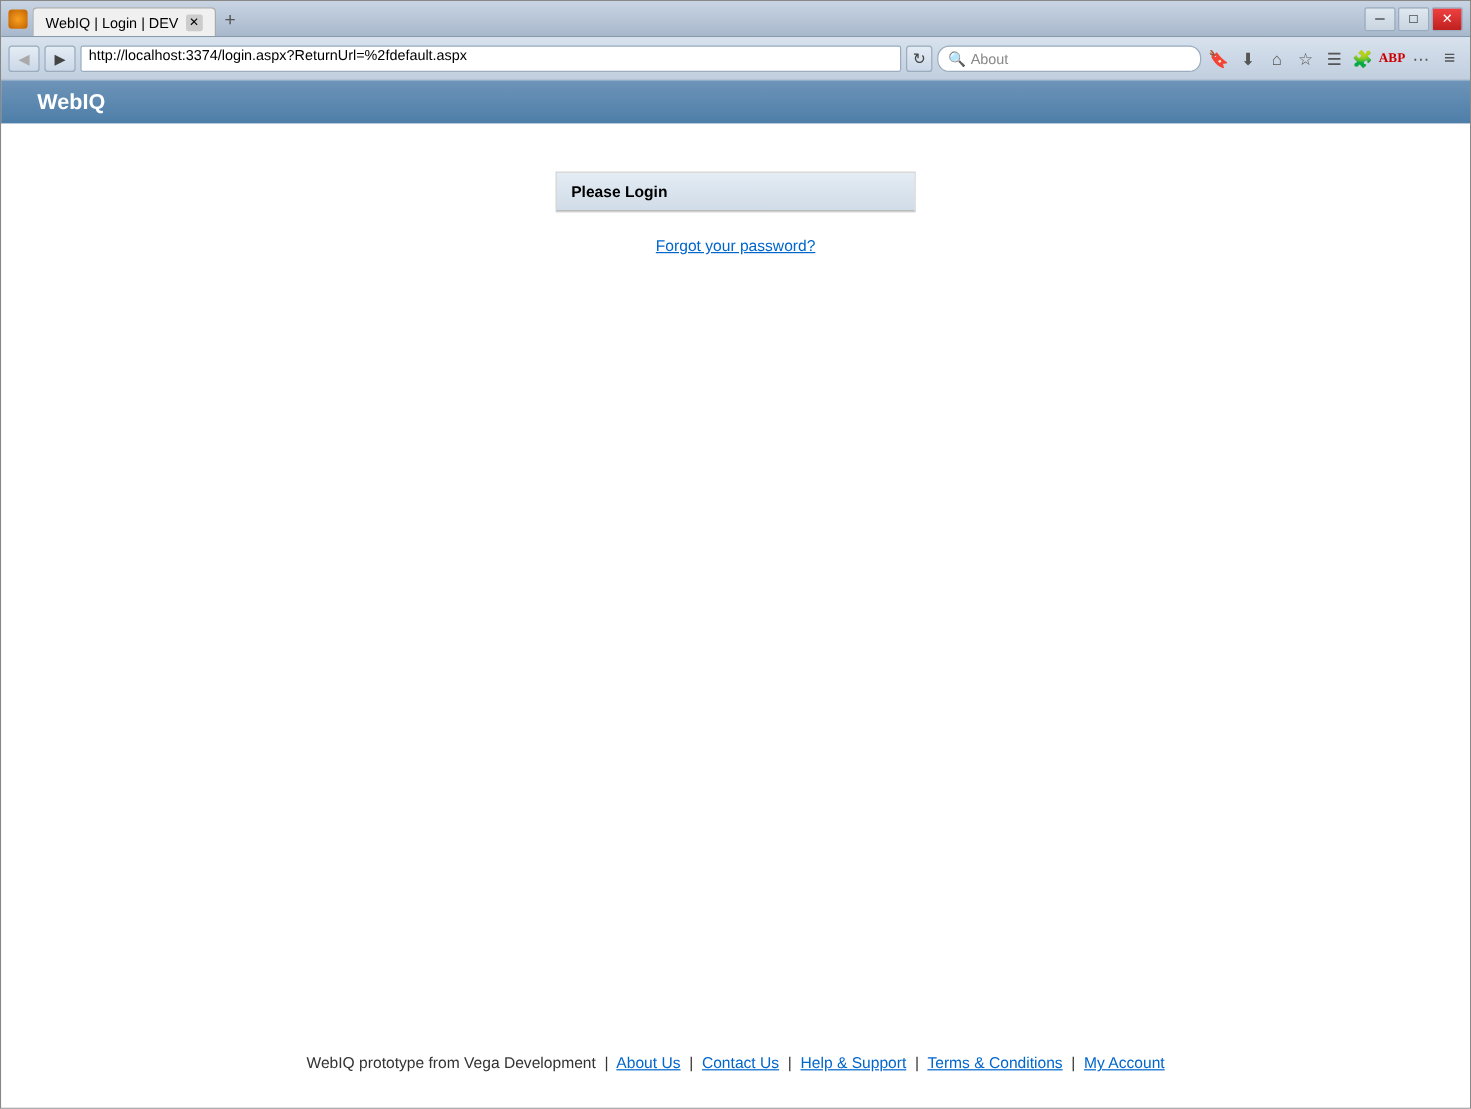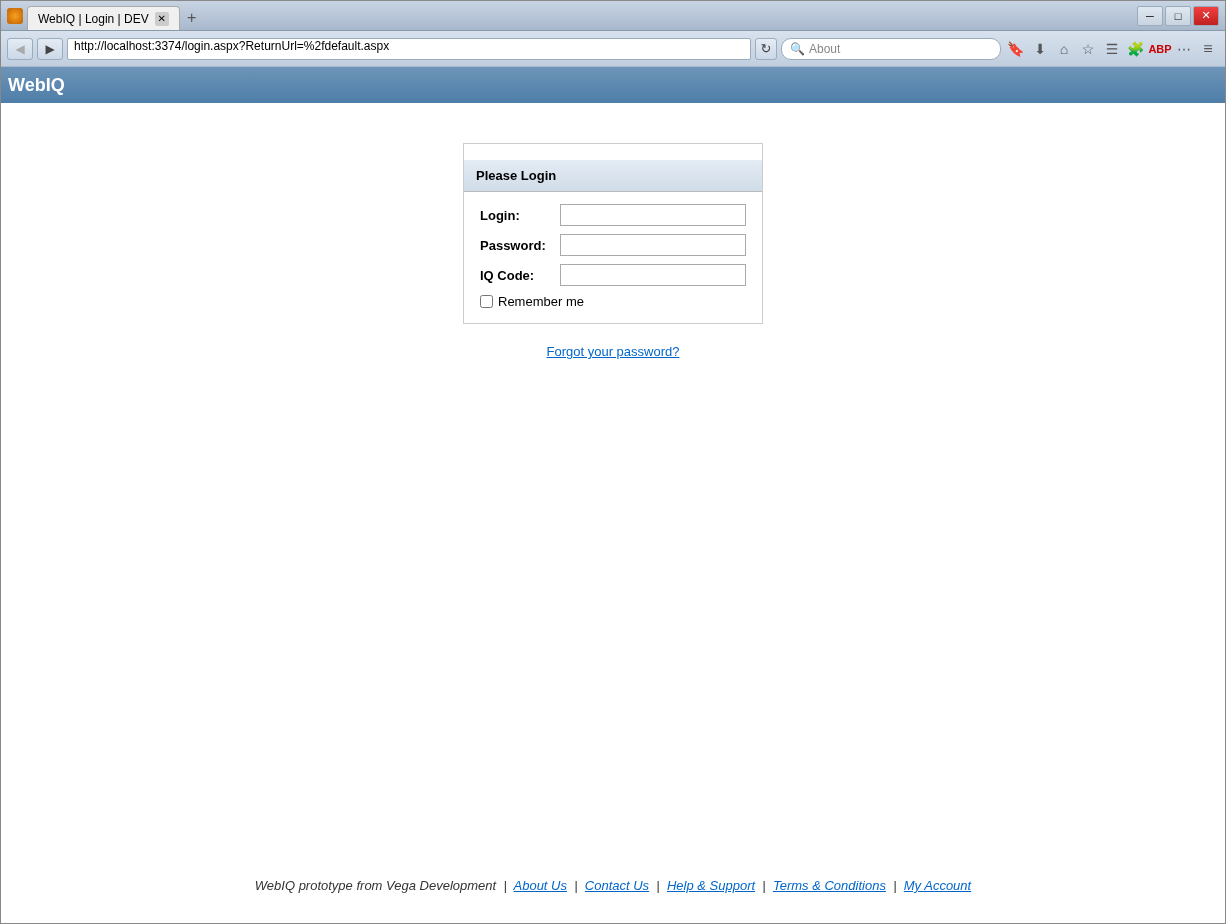--- a/index.html
+++ b/index.html
@@ -137,21 +137,21 @@
       display: flex; align-items: center; justify-content: center;
       font-size: 16px; color: #555; cursor: pointer;
     }
 
     
     .app-header {
       height: 36px;
       background: linear-gradient(to bottom, #6e94b8, #4d7ea8);
       display: flex;
       align-items: center;
-      padding: 0 7px;
+      padding: 0 30px;
       flex-shrink: 0;
     }
     .app-title {
       color: white;
       font-size: 18px;
       font-weight: bold;
     }
 
     
     .page-content {
@@ -169,21 +169,20 @@
       border: 1px solid #ccc;
       width: 300px;
       background: white;
     }
     .login-title-bar {
       background: linear-gradient(to bottom, #e4ecf4, #d0dce8);
       padding: 8px 12px;
       font-size: 13px;
       font-weight: bold;
       border-bottom: 1px solid #bbb;
-      margin-top: 16px;
     }
     .login-body {
       padding: 12px 16px;
     }
     .form-row {
       display: flex;
       align-items: center;
       margin-bottom: 8px;
     }
     .form-label {
@@ -235,21 +234,20 @@
       text-decoration: underline;
       font-size: 13px;
       cursor: pointer;
       margin-top: 20px;
     }
 
     
     .page-footer {
       margin-top: auto;
       padding: 20px 0 30px;
-      font-style: italic;
     }
     .footer-text {
       font-size: 13px;
       color: #333;
     }
     .footer-link {
       color: #0066cc;
       text-decoration: underline;
       cursor: pointer;
     }
@@ -296,54 +294,36 @@
       <span>🔍</span>
       <span>About</span>
     </div>
     <div class="nav-icons">
       <div class="nav-icon">🔖</div>
       <div class="nav-icon">⬇</div>
       <div class="nav-icon">⌂</div>
       <div class="nav-icon">☆</div>
       <div class="nav-icon">☰</div>
       <div class="nav-icon">🧩</div>
-      <div class="nav-icon" style="color:#c00; font-weight:bold; font-size:11px;">ABP</div>
+      <div class="nav-icon" style="color:#c00; font-weight:bold; font-size:11px;font-family:Liberation Serif, serif;">ABP</div>
       <div class="nav-icon">⋯</div>
       <div class="menu-btn">≡</div>
     </div>
   </div>
 
   <div class="app-header">
     <span class="app-title">WebIQ</span>
   </div>
 
   <div class="page-content">
 
     <div class="login-container">
       <div class="login-title-bar">
         <span>Please Login</span>
       </div>
-      <div class="login-body">
-        <div class="form-row">
-          <span class="form-label">Login:</span>
-          <input class="form-input" type="text" style="">
-        </div>
-        <div class="form-row">
-          <span class="form-label">Password:</span>
-          <input class="form-input" type="password" style="">
-        </div>
-        <div class="form-row">
-          <span class="form-label">IQ Code:</span>
-          <input class="form-input" type="text" style="">
-        </div>
-        <div class="remember-row">
-          <input class="remember-checkbox" type="checkbox" style="">
-          <span class="remember-label">Remember me</span>
-        </div>
-      </div>
     </div>
 
     <a class="forgot-link">Forgot your password?</a>
 
     <div class="page-footer">
       <div class="footer-text">
         <span>WebIQ prototype from Vega Development</span>
         &nbsp;|&nbsp;
         <a class="footer-link">About Us</a>
         &nbsp;|&nbsp;

